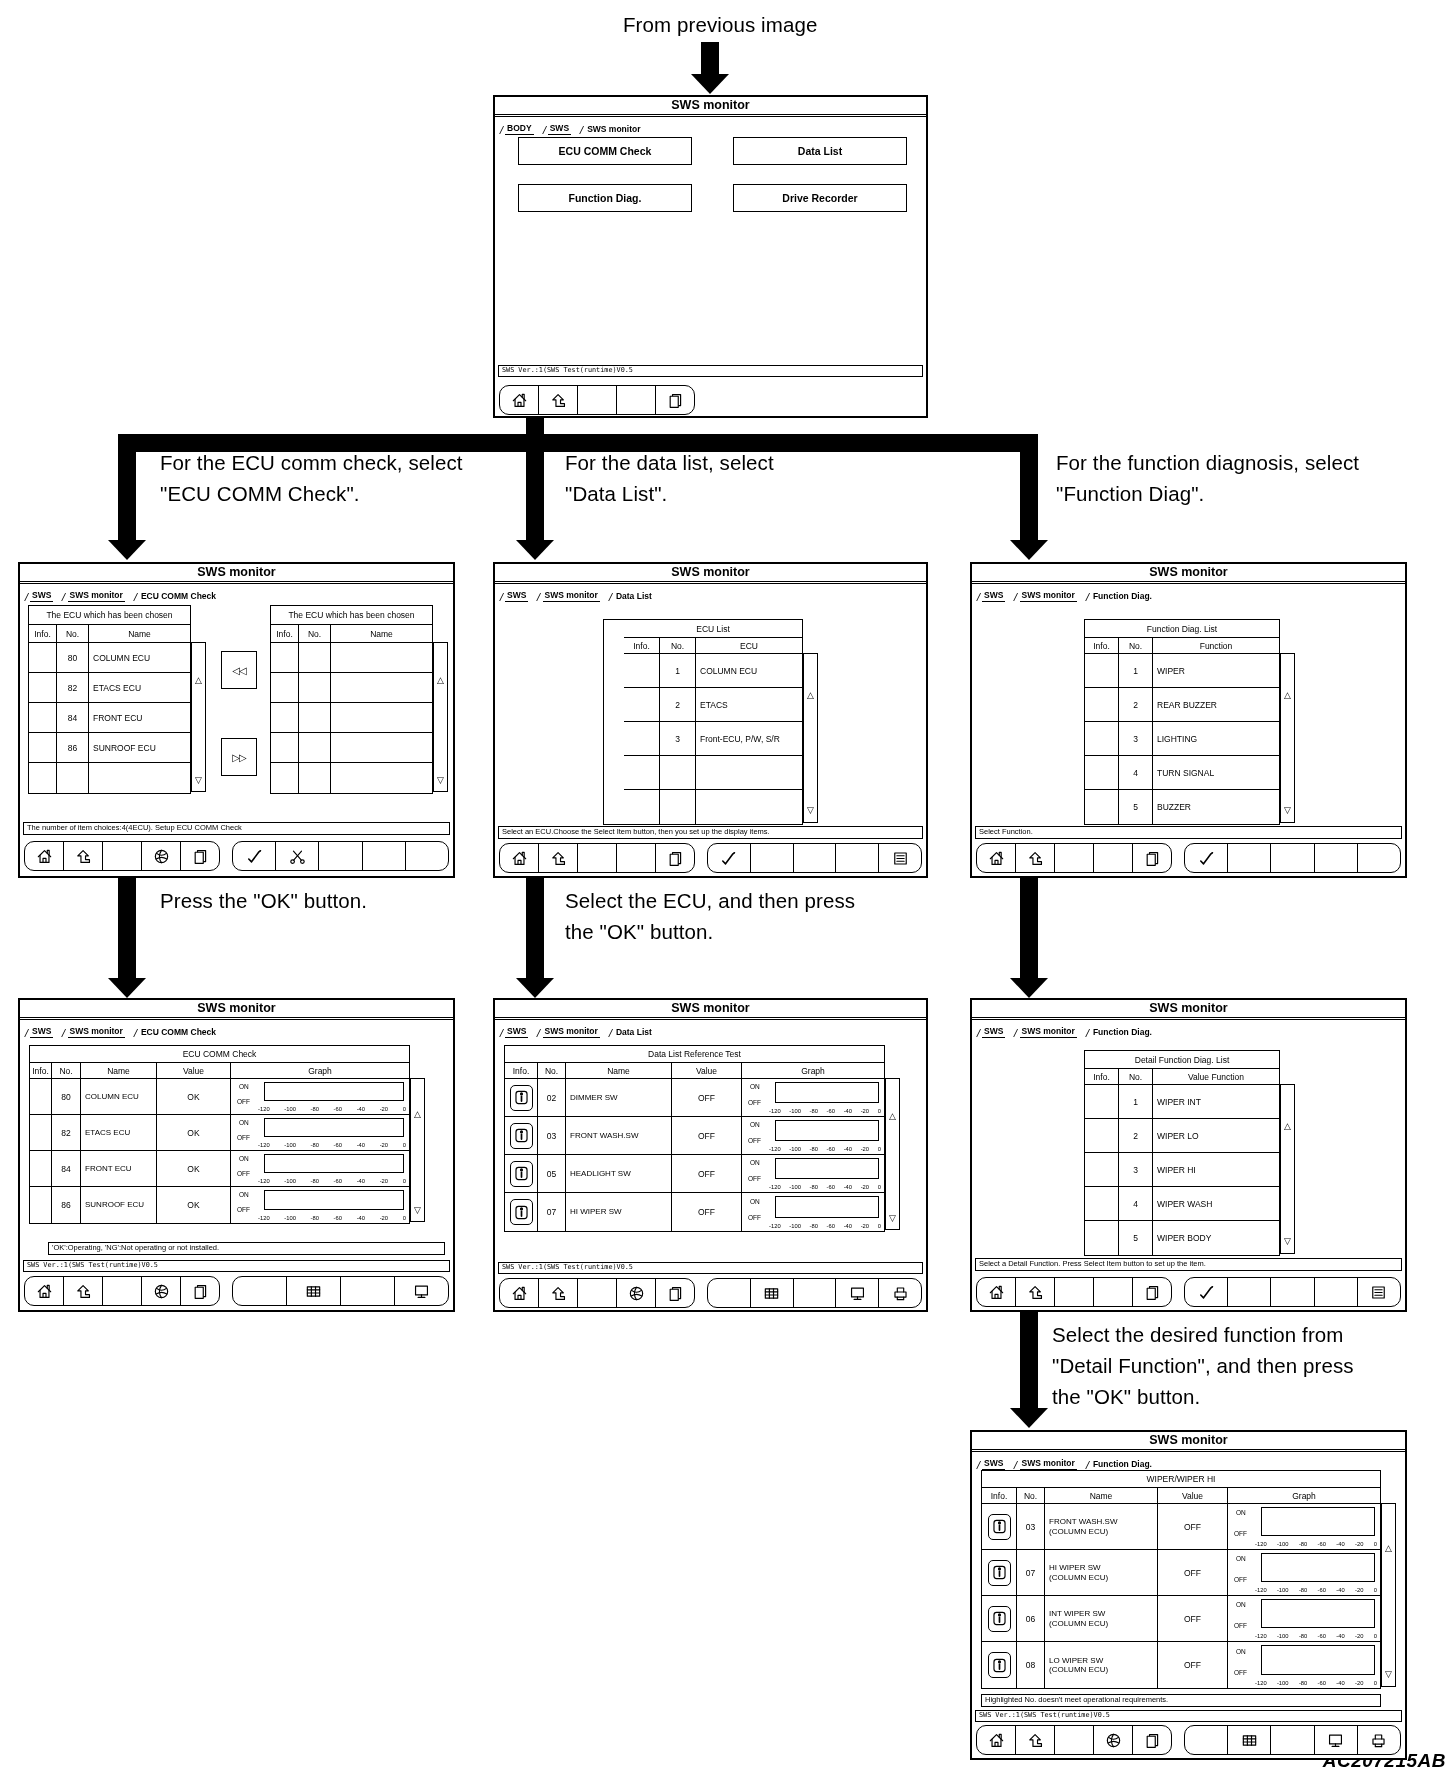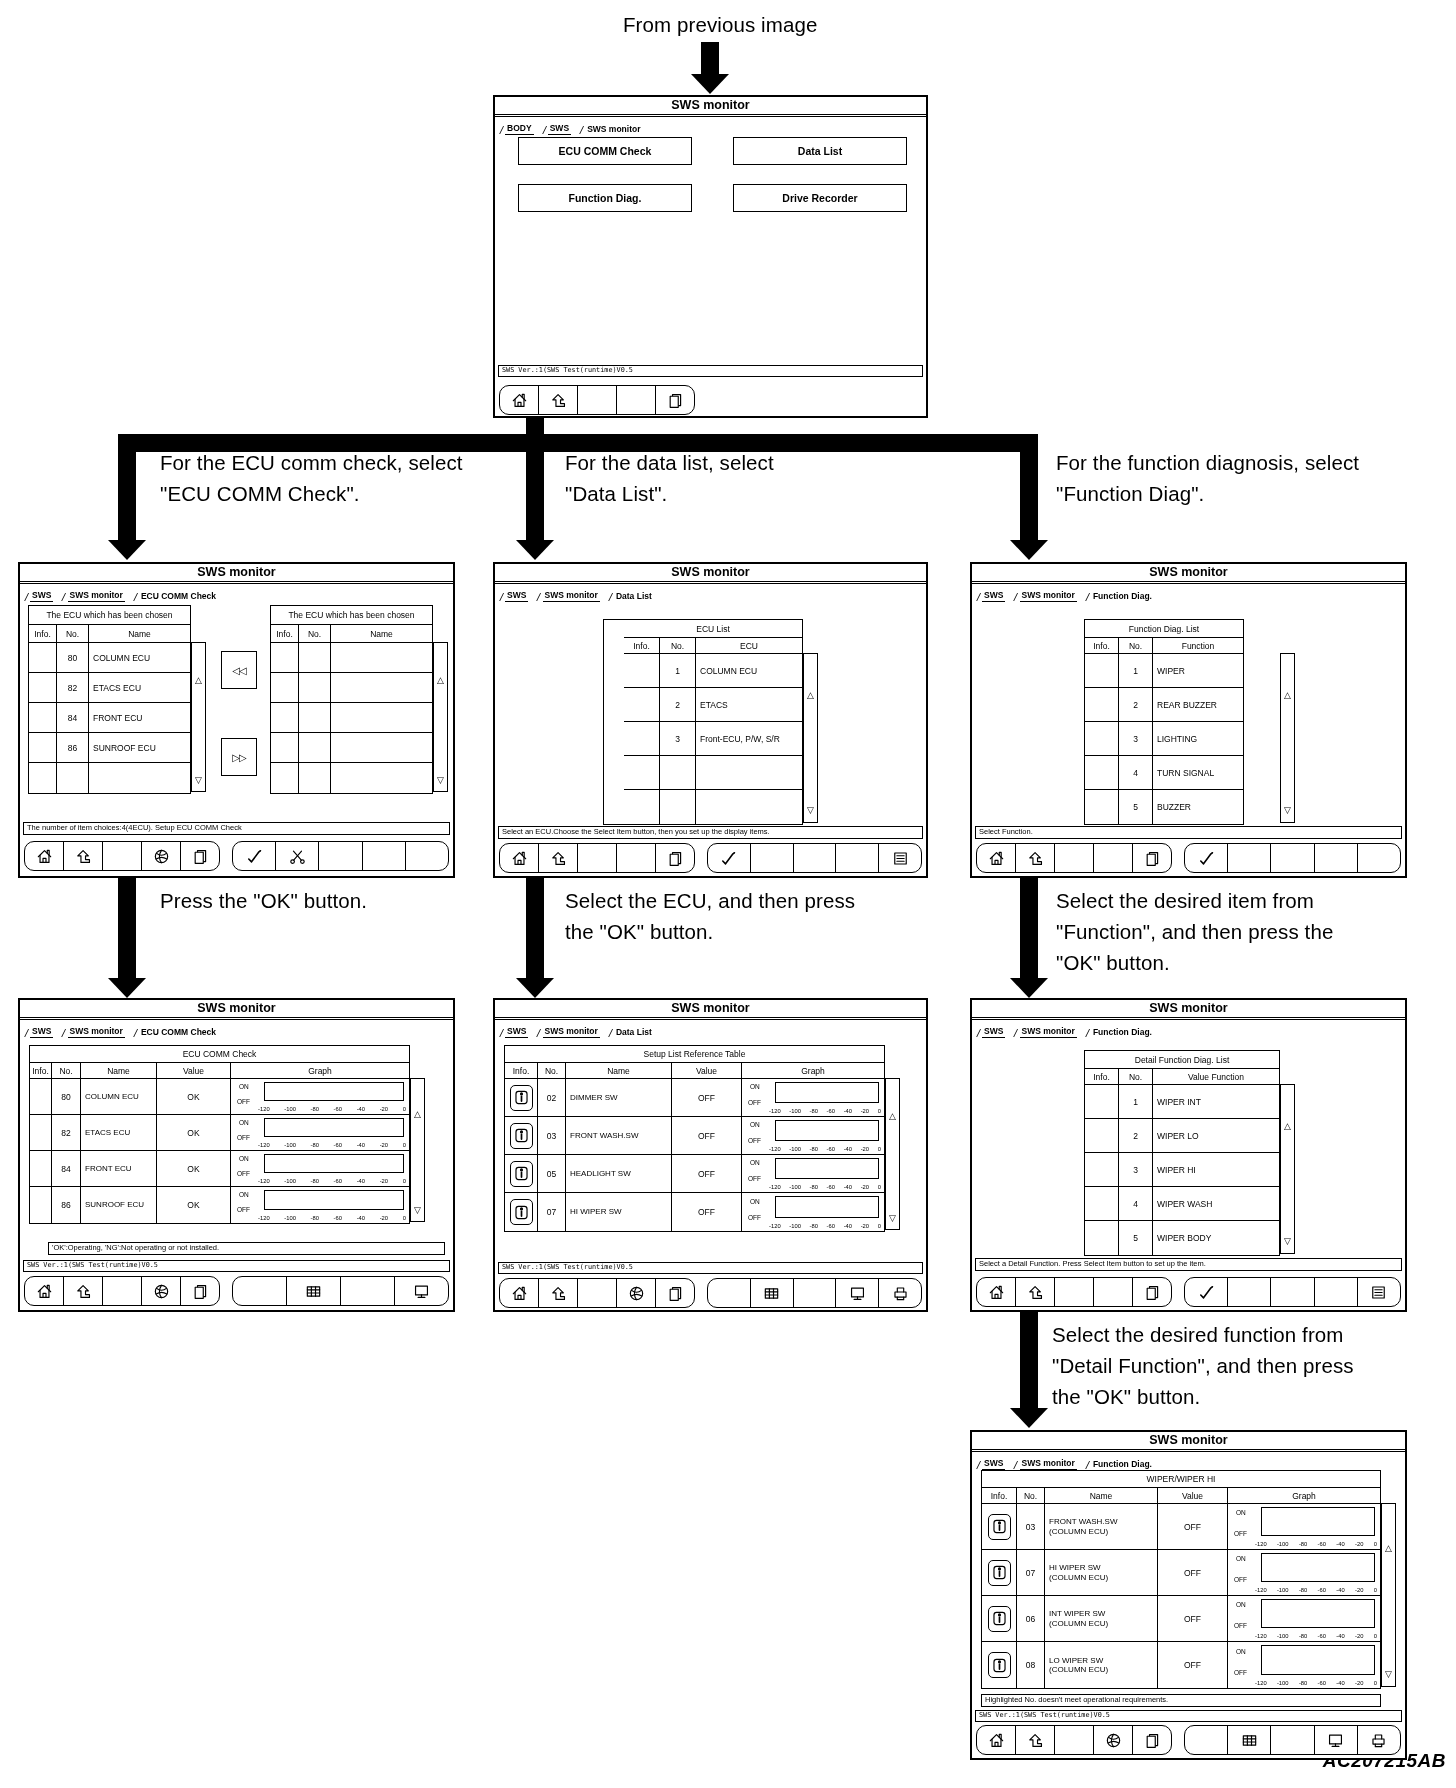--- a/index.html
+++ b/index.html
@@ -96,25 +96,20 @@
     <div>For the function diagnosis, select</div>
     <div>"Function Diag".</div>
   </div>
   <div class="caption" style="left:160px;top:886px;">
     <div>Press the "OK" button.</div>
   </div>
   <div class="caption" style="left:565px;top:886px;">
     <div>Select the ECU, and then press</div>
     <div>the "OK" button.</div>
   </div>
-  <div class="caption" style="left:1056px;top:886px;">
-    <div>Select the desired item from</div>
-    <div>"Function", and then press the</div>
-    <div>"OK" button.</div>
-  </div>
   <div class="caption" style="left:1052px;top:1320px;">
     <div>Select the desired function from</div>
     <div>"Detail Function", and then press</div>
     <div>the "OK" button.</div>
   </div>
 
   <div class="figcode">AC207215AB</div>
 <div class="screen" style="left: 493px; top: 95px; width: 435px; height: 323px;">
       <div class="s-title">SWS monitor</div>
       <div class="s-tabs">
@@ -441,21 +436,21 @@
         </div>
         <div class="tab">
           <div class="sl">/</div>
           <div class="tl u">SWS monitor</div>
         </div>
         <div class="tab">
           <div class="sl">/</div>
           <div class="tl">Function Diag.</div>
         </div>
       </div>
-      <div class="tbl" style="left: 112px; top: 55px; width: 160px;">
+      <div class="tbl" style="left: 112px; top: 55px; width: 196px;">
         <div class="tbl-title" style="height: 18px;">Function Diag. List</div>
         <div class="trow" style="height: 16px;">
           <div class="tc" style="flex: 0 0 34px;">Info.</div>
           <div class="tc" style="flex: 0 0 34px;">No.</div>
           <div class="tc" style="flex: 1 1 0%;">Function</div>
         </div>
         <div class="trow" style="height: 34px;">
           <div class="tc" style="flex: 0 0 34px;"></div>
           <div class="tc" style="flex: 0 0 34px;">1</div>
           <div class="tc left" style="flex: 1 1 0%;">WIPER</div>
@@ -726,21 +721,21 @@
         <div class="tab">
           <div class="sl">/</div>
           <div class="tl u">SWS monitor</div>
         </div>
         <div class="tab">
           <div class="sl">/</div>
           <div class="tl">Data List</div>
         </div>
       </div>
       <div class="tbl" style="left: 9px; top: 45px; width: 381px;">
-        <div class="tbl-title" style="height: 17px;">Setup List Reference Table</div>
+        <div class="tbl-title" style="height: 17px;">Data List Reference Test</div>
         <div class="trow" style="height: 16px;">
           <div class="tc" style="flex: 0 0 33px;">Info.</div>
           <div class="tc" style="flex: 0 0 28px;">No.</div>
           <div class="tc" style="flex: 0 0 106px;">Name</div>
           <div class="tc" style="flex: 0 0 70px;">Value</div>
           <div class="tc" style="flex: 1 1 0%;">Graph</div>
         </div>
         <div class="trow" style="height: 38px;">
           <div class="tc" style="flex: 0 0 33px;">
             <div class="info-btn">

